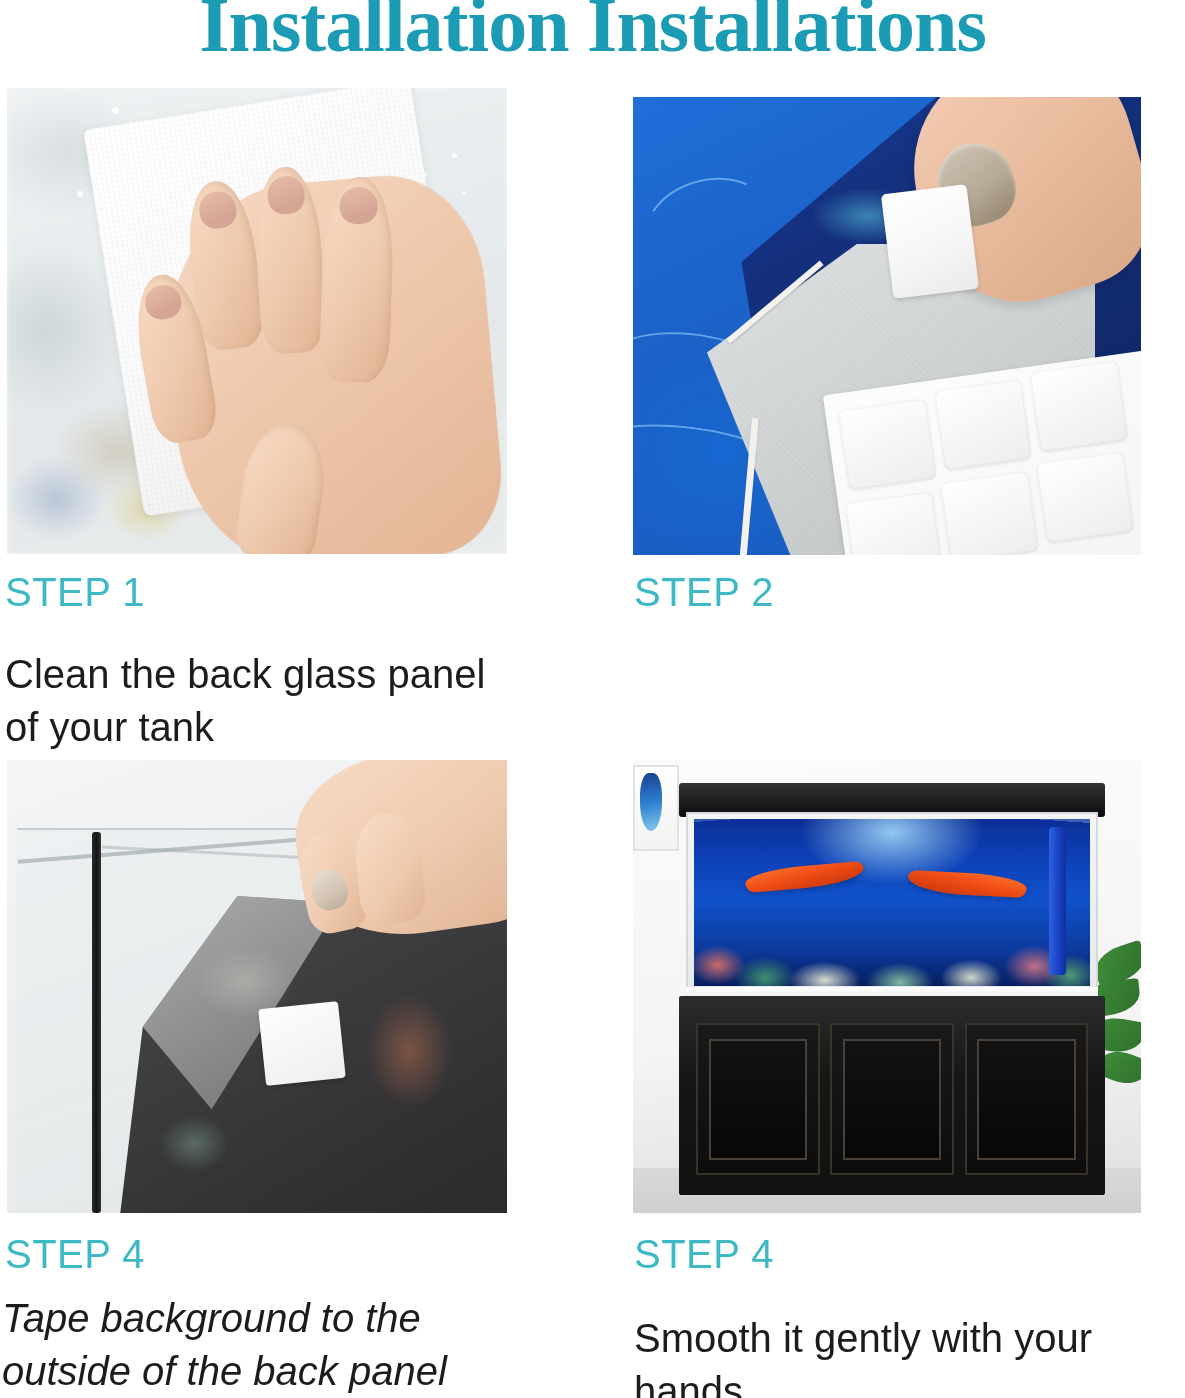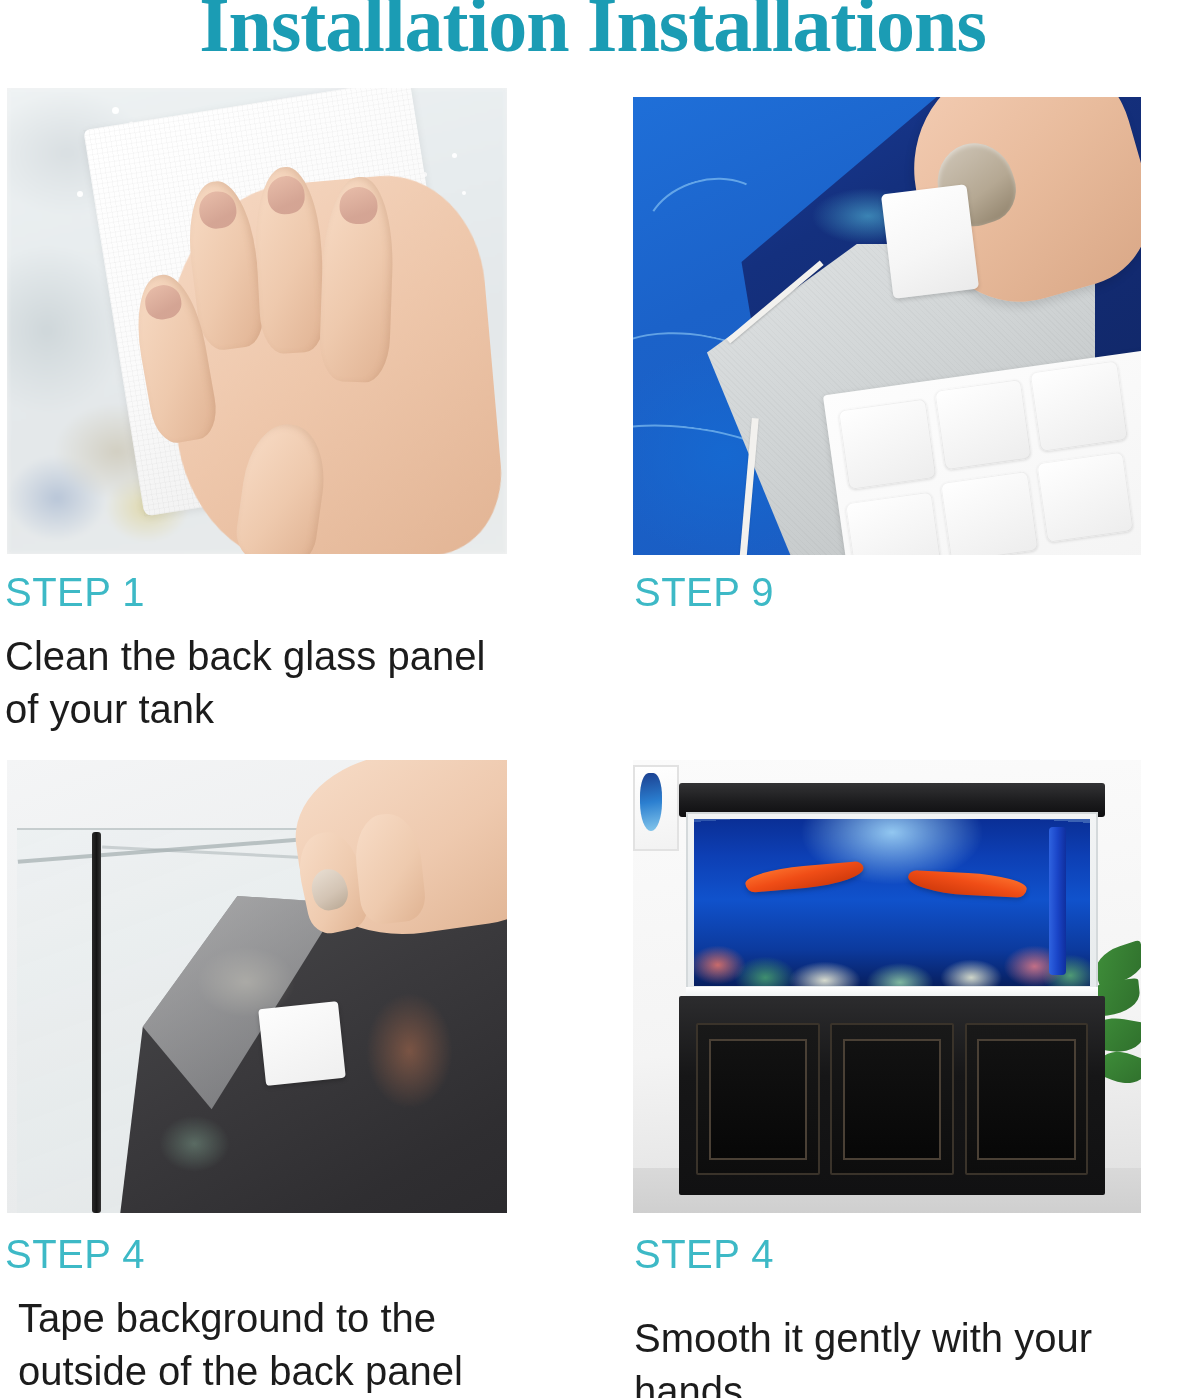--- a/index.html
+++ b/index.html
@@ -57,23 +57,23 @@
   #photo1 { left: 7px;   top: 88px;  width: 500px; height: 466px; }
   #photo2 { left: 633px; top: 97px;  width: 508px; height: 458px; }
   #photo3 { left: 7px;   top: 760px; width: 500px; height: 453px; }
   #photo4 { left: 633px; top: 760px; width: 508px; height: 453px; }
 
   #label1 { left: 5px;   top: 570px; }
   #label2 { left: 634px; top: 570px; }
   #label3 { left: 5px;   top: 1232px; }
   #label4 { left: 634px; top: 1232px; }
 
-  #text1  { left: 5px;   top: 630px; }
+  #text1  { left: 5px;   top: 648px; }
   #text2  { left: 634px; top: 630px; }
-  #text3  { left: 18px;   top: 1292px; }
+  #text3  { left: 2px;   top: 1292px; font-style: italic; }
   #text4  { left: 634px; top: 1312px; }
 
   
   .p1-bg {
     position: absolute; inset: 0;
     background:
       radial-gradient(ellipse 120px 90px at 12% 14%, #d9dfe2 0%, rgba(217,223,226,0) 70%),
       radial-gradient(ellipse 110px 120px at 8% 52%, #cfd7da 0%, rgba(207,215,218,0) 72%),
       radial-gradient(ellipse 90px 70px at 22% 78%, #d2cfc2 0%, rgba(210,207,194,0) 70%),
       radial-gradient(ellipse 70px 60px at 10% 88%, #b9c6d8 0%, rgba(185,198,216,0) 72%),
@@ -467,21 +467,21 @@
     <div class="p2-padsheet">
       <i style="left:4%;top:8%;"></i>
       <i style="left:34%;top:5%;"></i>
       <i style="left:64%;top:3%;"></i>
       <i style="left:2%;top:52%;"></i>
       <i style="left:32%;top:49%;"></i>
       <i style="left:62%;top:46%;"></i>
     </div>
   </div>
 
-  <div class="step-label" id="label2">STEP 9</div>
+  <div class="step-label" id="label2">STEP 2</div>
 
   <div class="photo" id="photo3">
     <div class="p3-bg"></div>
     <div class="p3-glass"></div>
     <div class="p3-rim"></div>
     <div class="p3-rim2"></div>
     <div class="p3-edge"></div>
     <div class="p3-poster"></div>
     <div class="p3-posterfold"></div>
     <div class="p3-pad"></div>

